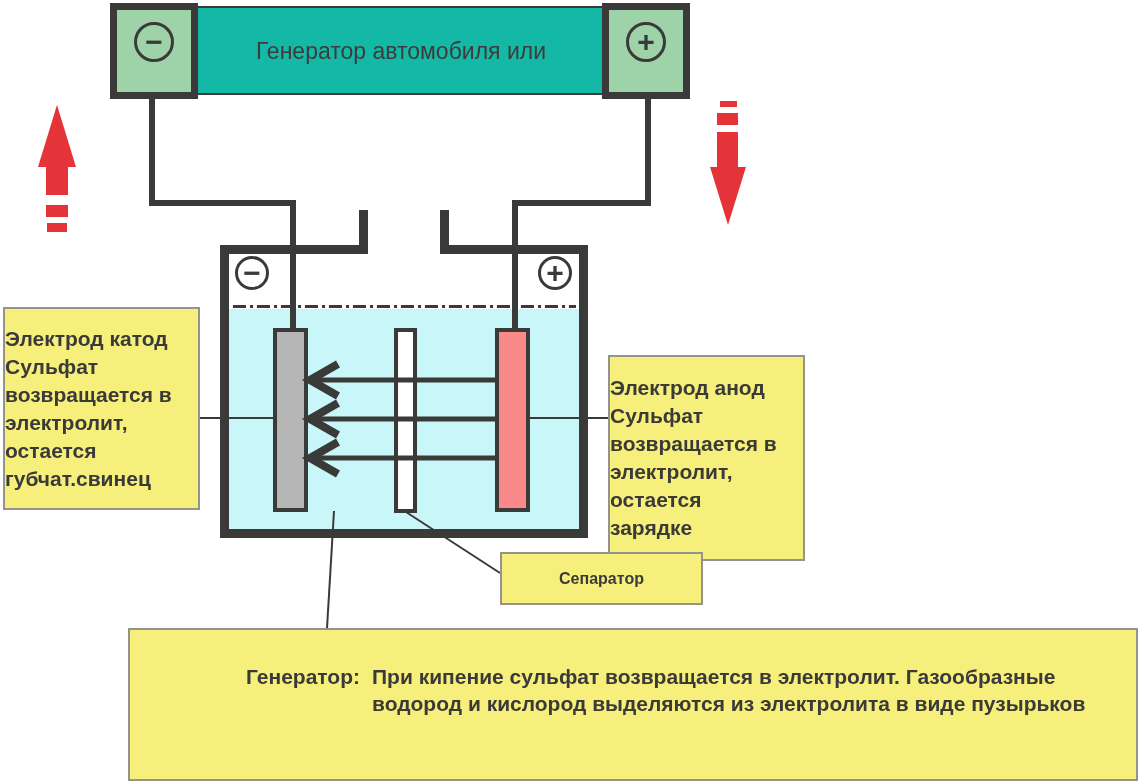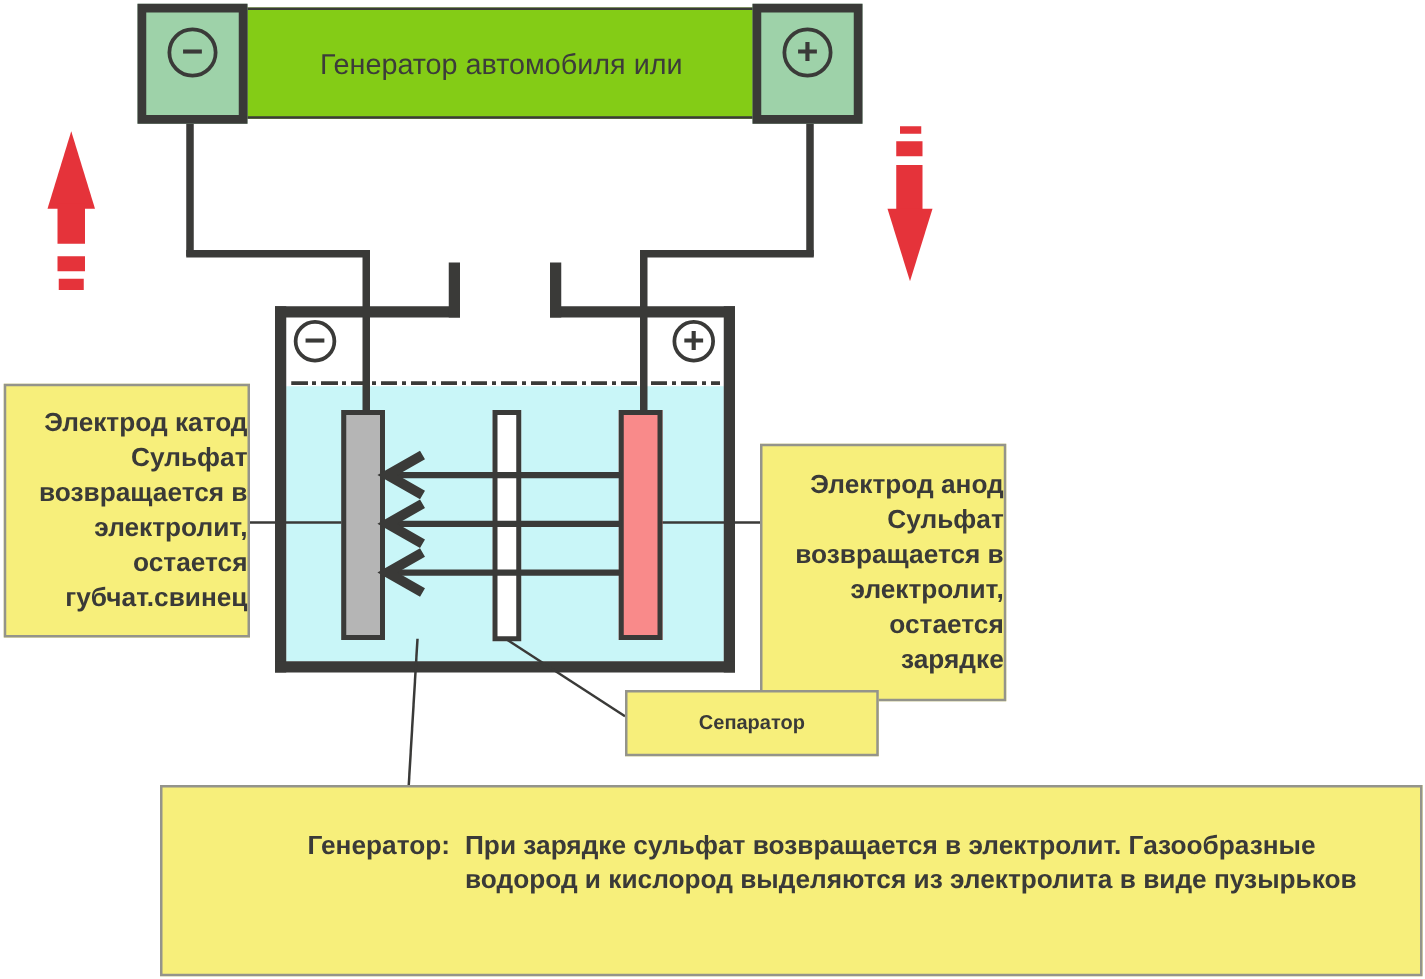--- a/index.html
+++ b/index.html
@@ -2,21 +2,21 @@
 <html><head>
 <meta charset="utf-8">
 <style>
   html,body{margin:0;padding:0;background:#ffffff;}
   #stage{
     position:relative;width:1140px;height:783px;overflow:hidden;background:#fff;
     font-family:"Liberation Sans","DejaVu Sans",sans-serif;color:#3a3a38;
   }
   .abs{position:absolute;box-sizing:border-box;}
   
-  .gen-main{left:196px;top:6px;width:410px;height:89px;background:#84cc16;border:2px solid #3a3a38;z-index:6;
+  .gen-main{left:196px;top:6px;width:410px;height:89px;background:#14b8a6;border:2px solid #3a3a38;z-index:6;
     display:flex;flex-direction:column;justify-content:center;align-items:center;}
   .gen-main span{display:block;font-size:23px;line-height:30px;color:#3c3c3a;text-align:center;}
   .terminal{width:88px;height:96px;background:#9ed2a9;border:7px solid #3a3a38;z-index:7;
     display:flex;align-items:flex-start;justify-content:center;}
   .t-left{left:110px;top:3px;}
   .t-right{left:602px;top:3px;}
   .circle{width:34px;height:34px;border:3px solid #3a3a38;border-radius:50%;margin-top:12px;
     display:flex;align-items:center;justify-content:center;font-weight:bold;font-size:30px;line-height:1;color:#3a3a38;}
   
   .wire{background:#3a3a38;z-index:3;}
@@ -37,21 +37,21 @@
   .electrode{z-index:4;border:4px solid #3a3a38;}
   .el-gray{left:273px;top:328px;width:35px;height:184px;background:#b5b5b5;}
   .el-sep{left:394px;top:328px;width:23px;height:185px;background:#ffffff;}
   .el-pink{left:495px;top:328px;width:35px;height:184px;background:#f98a8a;}
   .connector{left:200px;top:417px;width:408px;height:2px;background:#3a3a38;z-index:2;}
   
   #overlay{position:absolute;left:0;top:0;z-index:5;pointer-events:none;}
   
   .ybox{background:#f7ef7b;border:2px solid #94948b;z-index:6;}
   .side-box{width:197px;display:flex;flex-direction:column;justify-content:center;}
-  .side-box span{display:block;text-align:right;font-weight:bold;font-size:21px;line-height:28px;color:#3a3a38;padding-left:23px;}
+  .side-box span{display:block;text-align:left;font-weight:bold;font-size:21px;line-height:28px;color:#3a3a38;}
   .box-cathode{left:3px;top:307px;height:203px;}
   .box-anode{left:608px;top:307px;height:206px;margin-top:48px;}
   .box-sep{left:500px;top:552px;width:203px;height:53px;display:flex;align-items:center;justify-content:center;
     font-weight:bold;font-size:16px;color:#3a3a38;}
   .box-electrolyte{left:128px;top:628px;width:1010px;height:153px;}
   .ely-title{position:absolute;left:30px;top:33px;width:200px;text-align:right;font-weight:bold;font-size:21px;line-height:27px;color:#3a3a38;}
   .ely-text{position:absolute;left:242px;top:33px;width:760px;font-weight:bold;font-size:21px;line-height:27px;color:#3a3a38;}
   .ely-text span{display:block;}
 </style>
 </head>
@@ -138,18 +138,18 @@
     <span>зарядке</span>
   </div>
 
   <div class="abs ybox box-sep">
     <span>Сепаратор</span>
   </div>
 
   <div class="abs ybox box-electrolyte">
     <div class="ely-title">Генератор:</div>
     <div class="ely-text">
-      <span>При зарядке сульфат возвращается в электролит. Газообразные</span>
+      <span>При кипение сульфат возвращается в электролит. Газообразные</span>
       <span>водород и кислород выделяются из электролита в виде пузырьков</span>
     </div>
   </div>
 
 </div>
 
 </body></html>

